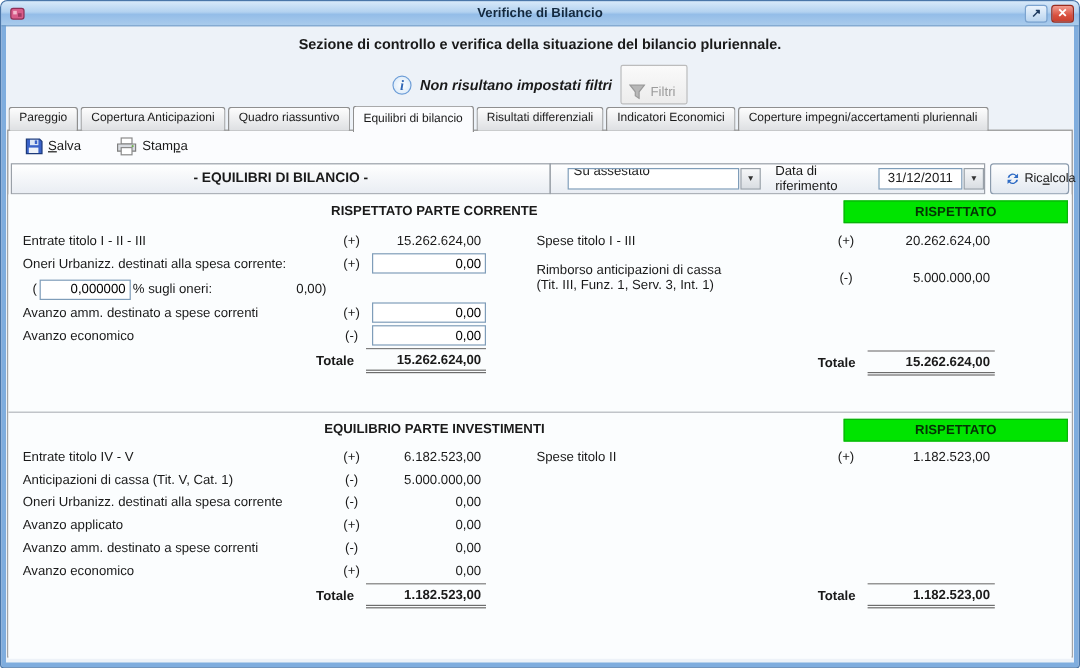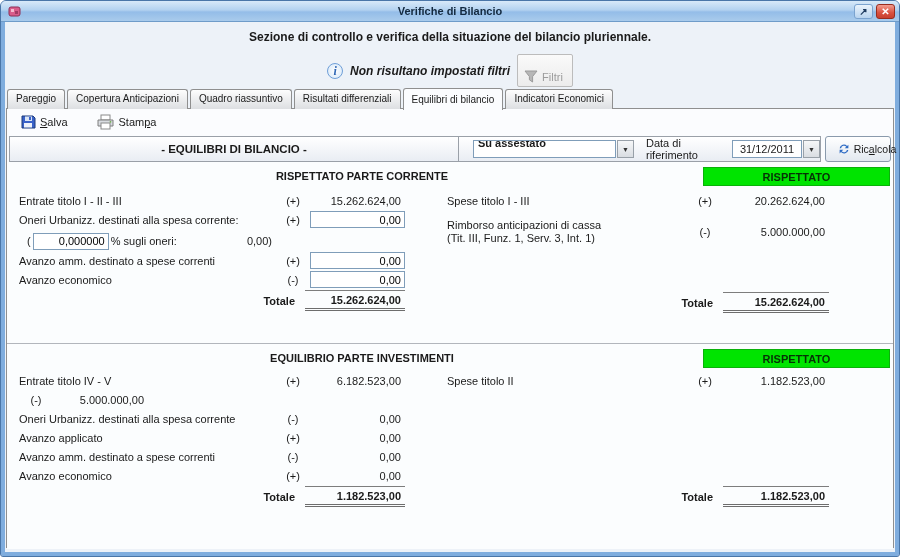--- a/index.html
+++ b/index.html
@@ -36,21 +36,21 @@
               background:#fbfcfe; display:flex; flex-direction:column; }
   .toolbar { height:26px; display:flex; align-items:center; padding:2px 8px; gap:18px; }
   .tool-btn { display:flex; align-items:center; gap:4px; padding:2px 4px; border:1px solid transparent; border-radius:2px; }
   .tool-btn u { text-underline-offset:1px; }
   .headerrow { display:flex; margin:1px 2px 0 2px; height:28px; }
   .hpanel { border:1px solid #9aa0a8; background:linear-gradient(#ffffff,#e9edf3); display:flex; align-items:center; }
   .hpanel.left { width:450px; justify-content:center; font-weight:bold; font-size:11.5px; }
   .hpanel.right { flex:1; margin-left:-1px; padding-left:14px; gap:6px; }
   .combo { display:flex; }
   .combo-field { width:143px; height:18px; border:1px solid #7f9db9; background:#fff; padding:0 3px 12px 4px;
-                 font-size:11px; display:flex; align-items:center; white-space:nowrap; overflow:hidden;font-weight:bold; }
+                 font-size:11px; display:flex; align-items:center; white-space:nowrap; overflow:hidden; }
   .drop-btn { width:17px; height:18px; border:1px solid #98a0a8; background:linear-gradient(#f6f7f8,#d9dde2);
               display:flex; align-items:center; justify-content:center; font-size:7px; color:#333; margin-left:1px; }
   .datelabel { font-size:11px; margin-left:6px; }
   .datefield { width:70px; height:18px; border:1px solid #7f9db9; background:#fff; display:flex; align-items:center;
                justify-content:center; font-size:11px; }
   .recalc-btn { margin-left:4px; width:66px; border:1px solid #8a9aac; border-radius:3px;
                 background:linear-gradient(#ffffff,#e2e8f0); display:flex; align-items:center; justify-content:center; gap:3px;
                 font-size:10.5px;padding-left:17px; }
   
   .content { position:relative; flex:1; background:#fbfdfe; }
@@ -118,23 +118,24 @@
           </svg>
       </span>
       <span>Filtri</span>
     </span>
   </div>
 
   <div class="tabs">
     <span class="tab">Pareggio</span>
     <span class="tab">Copertura Anticipazioni</span>
     <span class="tab">Quadro riassuntivo</span>
+    <span class="tab active">Equilibri di bilancio</span>
     <span class="tab">Risultati differenziali</span>
-    <span class="tab active">Equilibri di bilancio</span>
     <span class="tab">Indicatori Economici</span>
+    <span class="tab">Coperture impegni/accertamenti pluriennali</span>
   </div>
 
   <div class="tabpanel">
 
     <div class="toolbar">
       <span class="tool-btn">
         <span>
           <svg viewBox="0 0 16 16" width="16" height="16">
             <path d="M2 2h11l2 2v10H2z" fill="#3a62c8" stroke="#1d3a7a"></path>
             <rect x="5" y="2.5" width="7" height="4.5" fill="#dce6f5"></rect>
@@ -244,20 +245,21 @@
         <div class="sec-title">EQUILIBRIO PARTE INVESTIMENTI</div>
         <div class="badge" style="background: rgb(0, 228, 0);">RISPETTATO</div>
 
         <div class="col col-left">
           <div class="row">
             <span class="lbl">Entrate titolo IV - V</span>
             <span class="sign">(+)</span>
             <span class="val">6.182.523,00</span>
           </div>
           <div class="row">
+            <span class="lbl">Anticipazioni di cassa (Tit. V, Cat. 1)</span>
             <span class="sign">(-)</span>
             <span class="val">5.000.000,00</span>
           </div>
           <div class="row">
             <span class="lbl">Oneri Urbanizz. destinati alla spesa corrente</span>
             <span class="sign">(-)</span>
             <span class="val">0,00</span>
           </div>
           <div class="row">
             <span class="lbl">Avanzo applicato</span>

